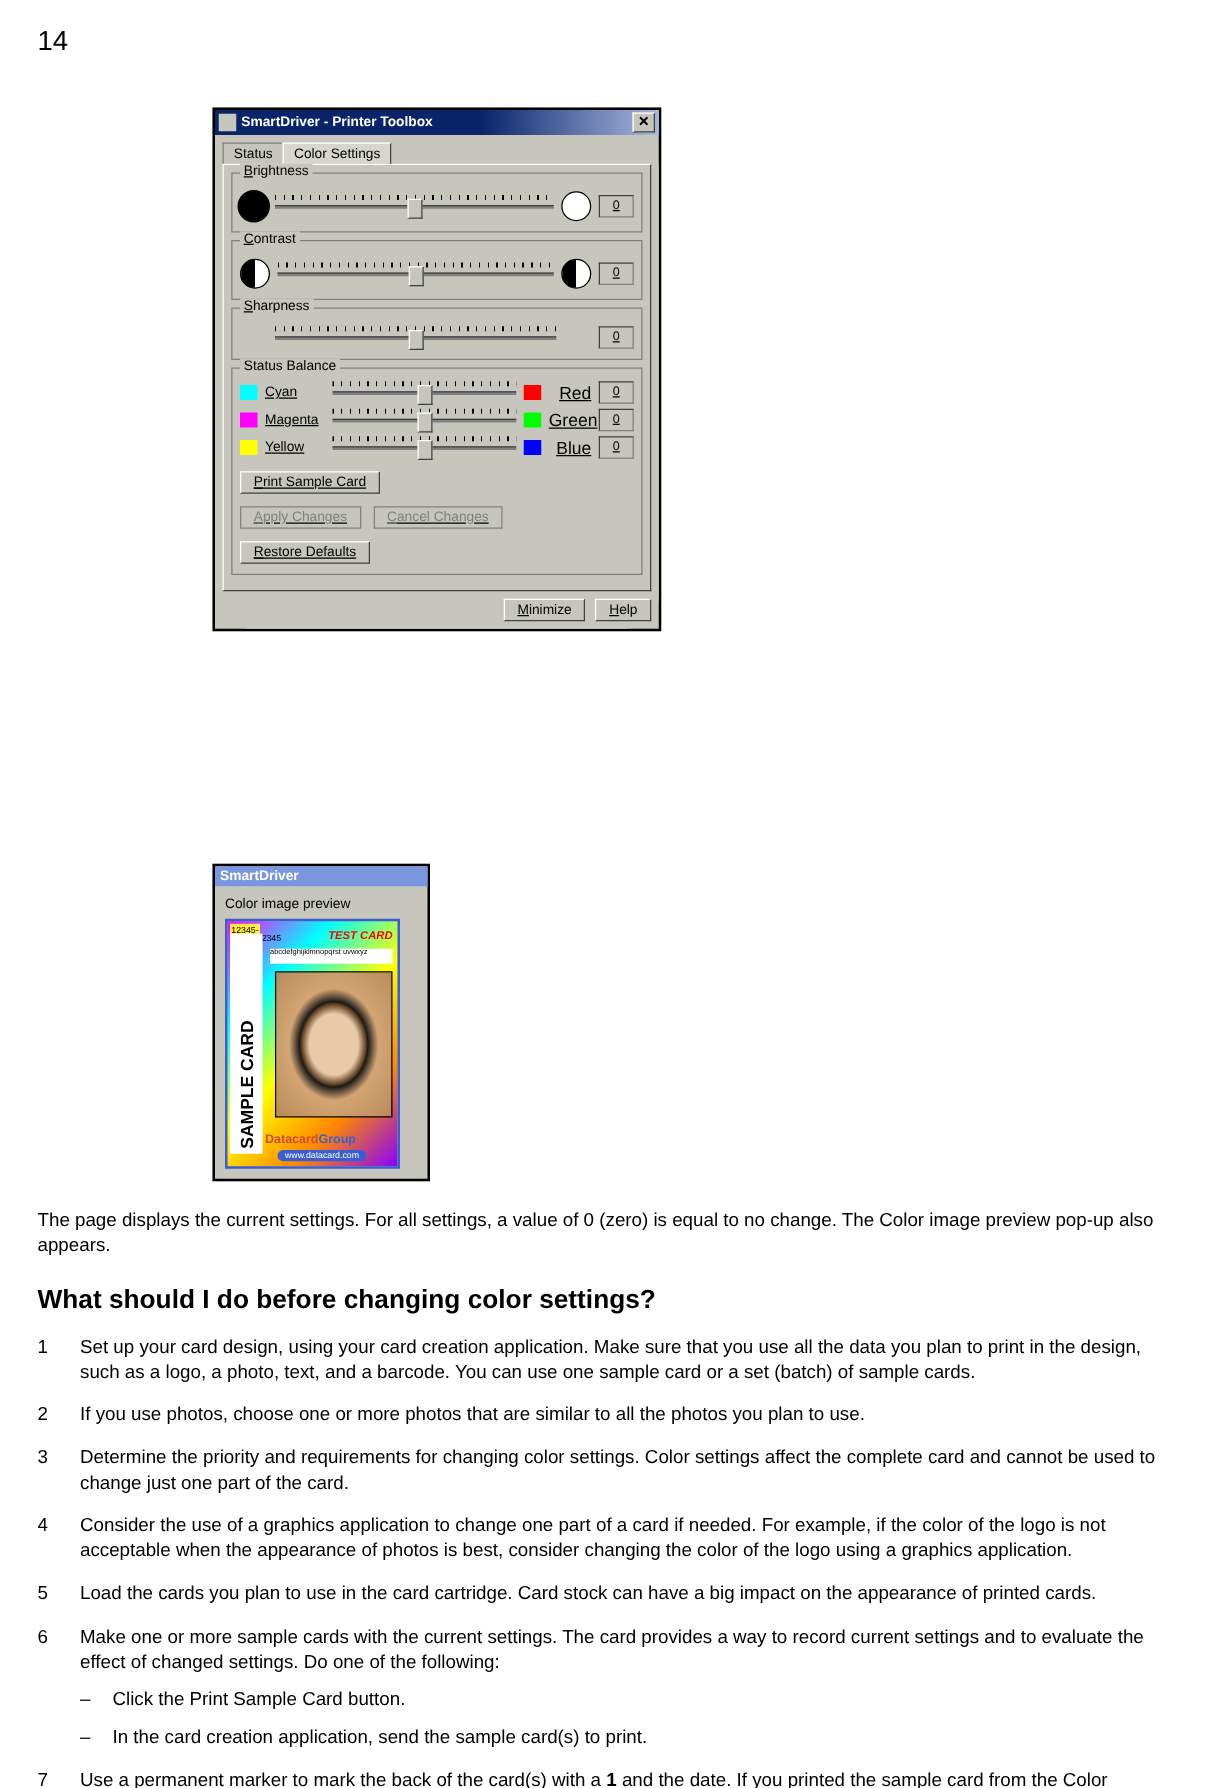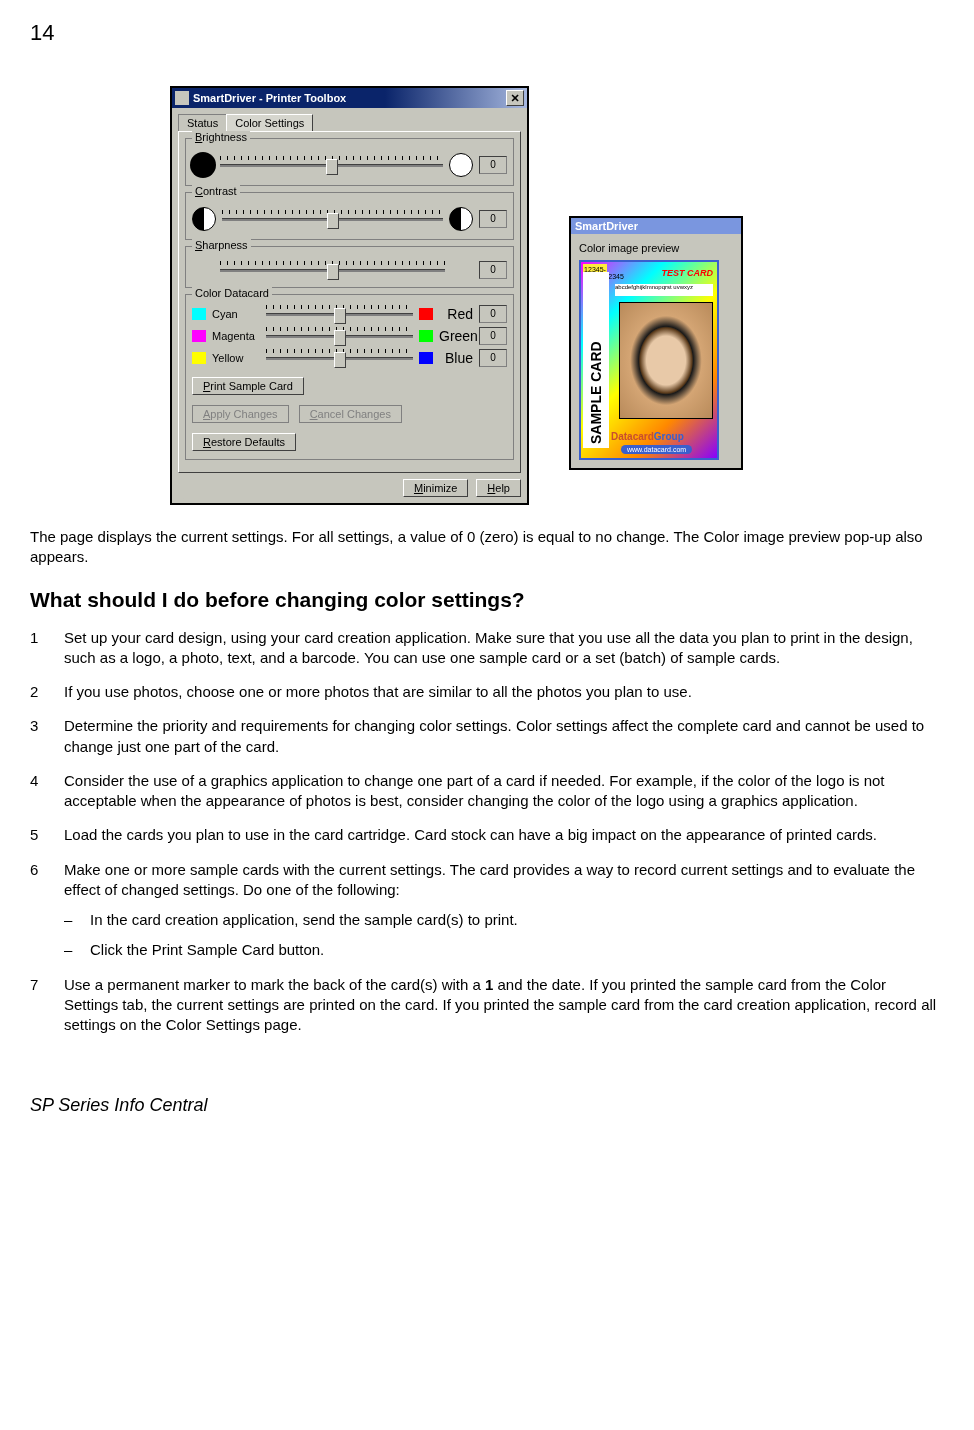--- a/index.html
+++ b/index.html
@@ -12,24 +12,25 @@
     padding: 20px 30px 20px 30px;
     box-sizing: border-box;
   }
   .page-number {
     font-family: "Trebuchet MS", Verdana, sans-serif;
     font-size: 22px;
     margin-bottom: 40px;
   }
   .screenshots-row {
     display: flex;
-    gap: 40px;
+    gap: 56px;
     align-items: flex-start;
     margin-bottom: 22px;
     margin-left: 140px;
+    flex-direction: column;
   }
   
   .win {
     width: 355px;
     border: 2px solid #000;
     background: #c6c6bd;
   }
   .titlebar {
     background: linear-gradient(to right,#0a246a 0%,#0a246a 60%,#a7b8df 100%);
     color: #fff;
@@ -72,20 +73,21 @@
     border-right: 1px solid #404040;
     border-bottom: 1px solid #404040;
     padding: 6px;
     background: #c6c6bd;
   }
   .group {
     border: 1px solid #808080;
     margin-bottom: 6px;
     padding: 6px 6px 8px 6px;
     position: relative;
+    text-decoration: underline;
   }
   .group-label {
     position: absolute;
     top: -8px;
     left: 6px;
     background: #c6c6bd;
     font-size: 11px;
     padding: 0 3px;
   }
   .slider-row {
@@ -292,21 +294,21 @@
                 <div class="ticks"></div>
                 <div class="track"></div>
                 <div class="thumb"></div>
               </div>
             <div style="width:22px"></div>
             <div class="val-box">0</div>
           </div>
         </div>
 
         <div class="group">
-          <div class="group-label">Color Datacard</div>
+          <div class="group-label">Status Balance</div>
           <div class="cb-row">
             <div class="sw cyan"></div>
             <span class="cb-label">Cyan</span>
             <div class="slider">
                 <div class="ticks"></div>
                 <div class="track"></div>
                 <div class="thumb"></div>
               </div>
             <div class="sw red"></div>
             <span class="cb-label-r">Red</span>
@@ -381,22 +383,22 @@
 
 <ol class="main">
   <li>Set up your card design, using your card creation application. Make sure that you use all the data you plan to print in the design, such as a logo, a photo, text, and a barcode. You can use one sample card or a set (batch) of sample cards.</li>
   <li>If you use photos, choose one or more photos that are similar to all the photos you plan to use.</li>
   <li>Determine the priority and requirements for changing color settings. Color settings affect the complete card and cannot be used to change just one part of the card.</li>
   <li>Consider the use of a graphics application to change one part of a card if needed. For example, if the color of the logo is not acceptable when the appearance of photos is best, consider changing the color of the logo using a graphics application.</li>
   <li>Load the cards you plan to use in the card cartridge. Card stock can have a big impact on the appearance of printed cards.</li>
   <li>
     <span>Make one or more sample cards with the current settings. The card provides a way to record current settings and to evaluate the effect of changed settings. Do one of the following:</span>
     <ul class="sublist">
+      <li>Click the Print Sample Card button.</li>
       <li>In the card creation application, send the sample card(s) to print.</li>
-      <li>Click the Print Sample Card button.</li>
     </ul>
   </li>
   <li>
     <span>Use a permanent marker to mark the back of the card(s) with a </span><b>1</b><span> and the date. If you printed the sample card from the Color Settings tab, the current settings are printed on the card. If you printed the sample card from the card creation application, record all settings on the Color Settings page.</span>
   </li>
 </ol>
 
 <div class="footer">SP Series Info Central</div>
 
 </body></html>

